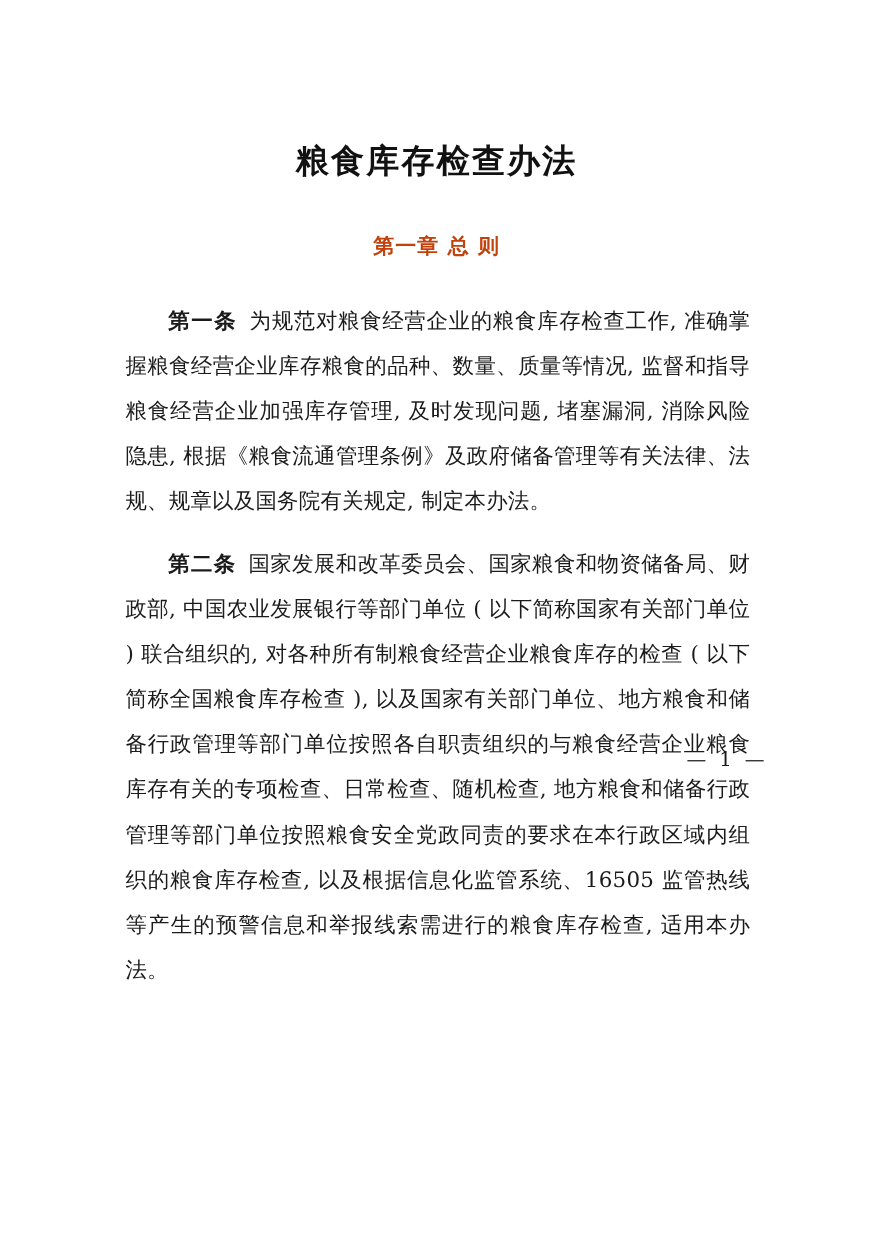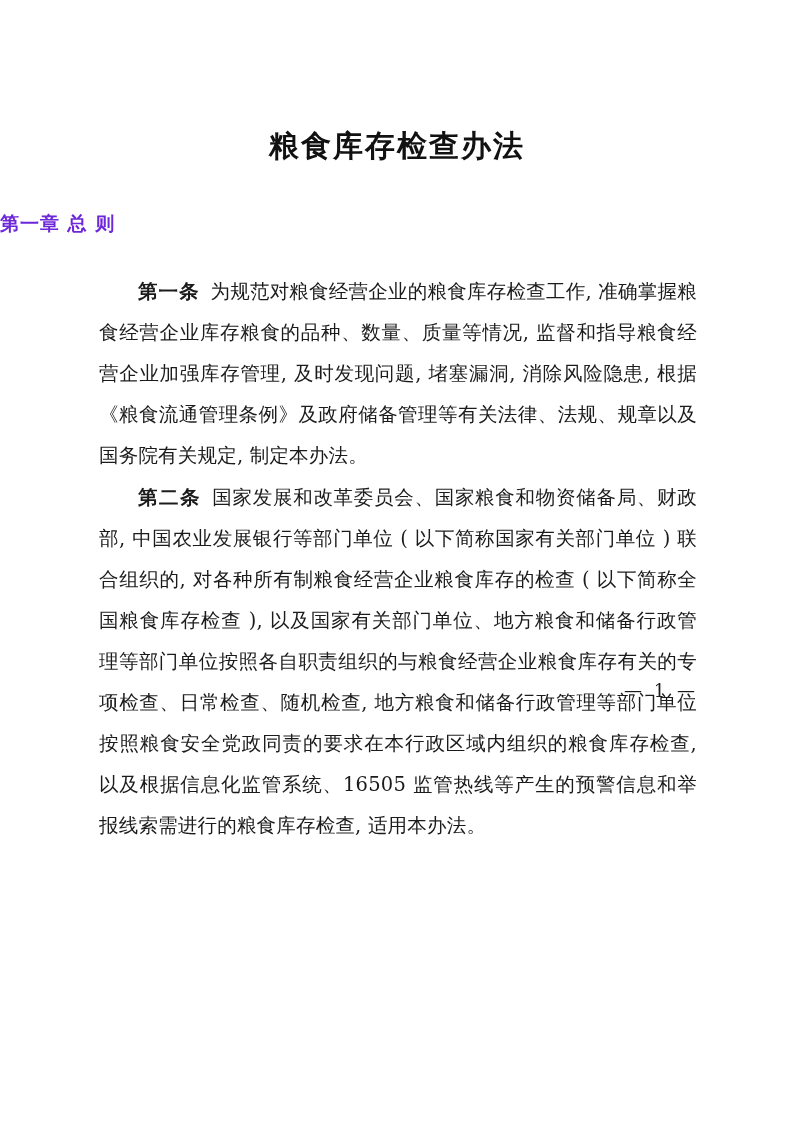--- a/index.html
+++ b/index.html
@@ -30,32 +30,32 @@
     text-align: center;
     font-size: 30px;
     font-weight: bold;
     letter-spacing: 2px;
     font-family: "DejaVu Serif", "Liberation Serif", serif;
     color: #111111;
   }
   .chapter-heading {
     margin: 0;
     padding-top: 44px;
-    text-align: left;
+    text-align: center;
     font-size: 19px;
     font-weight: bold;
     letter-spacing: 1px;
-    color: #6d28d9;
+    color: #c2410c;
   }
   .body-block {
     margin-top: 34px;
     padding: 0 96px 0 98px;
   }
   p.para {
-    margin: 1px;
+    margin: 16px;
     font-size: 19.5px;
     line-height: 41px;
     text-align: justify;
     text-justify: inter-ideograph;
     text-indent: 2em;
     letter-spacing: 0.2px;
     color: #1b1b1b;
   }
   p.para + p.para {
     margin-top: 0;

